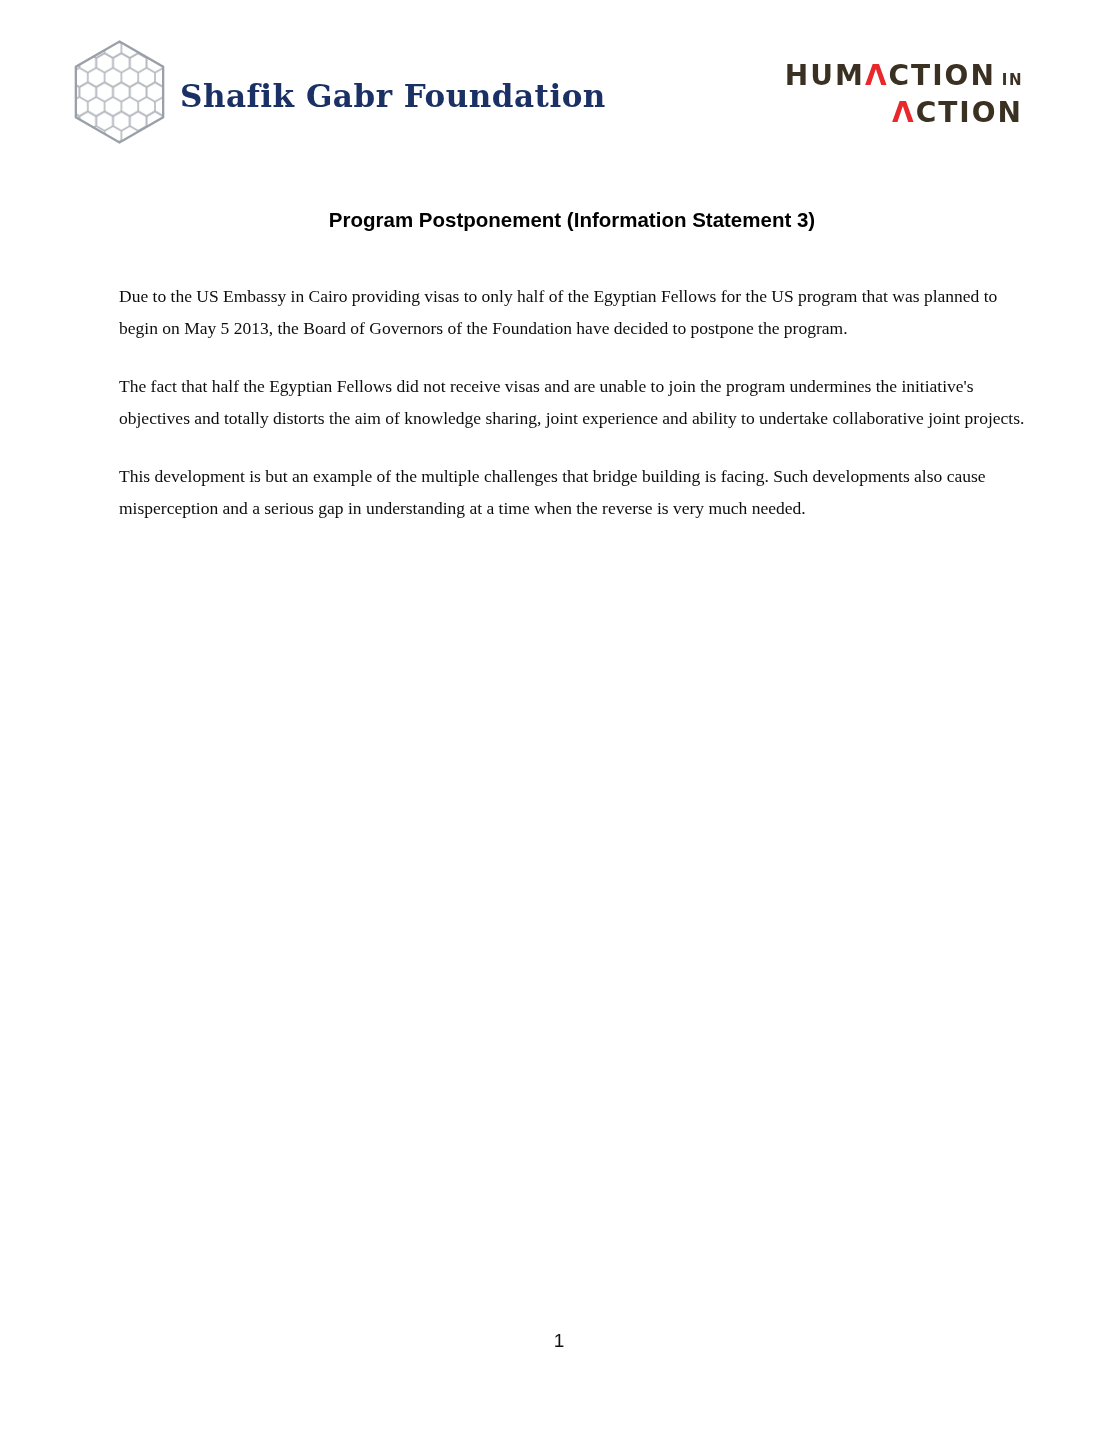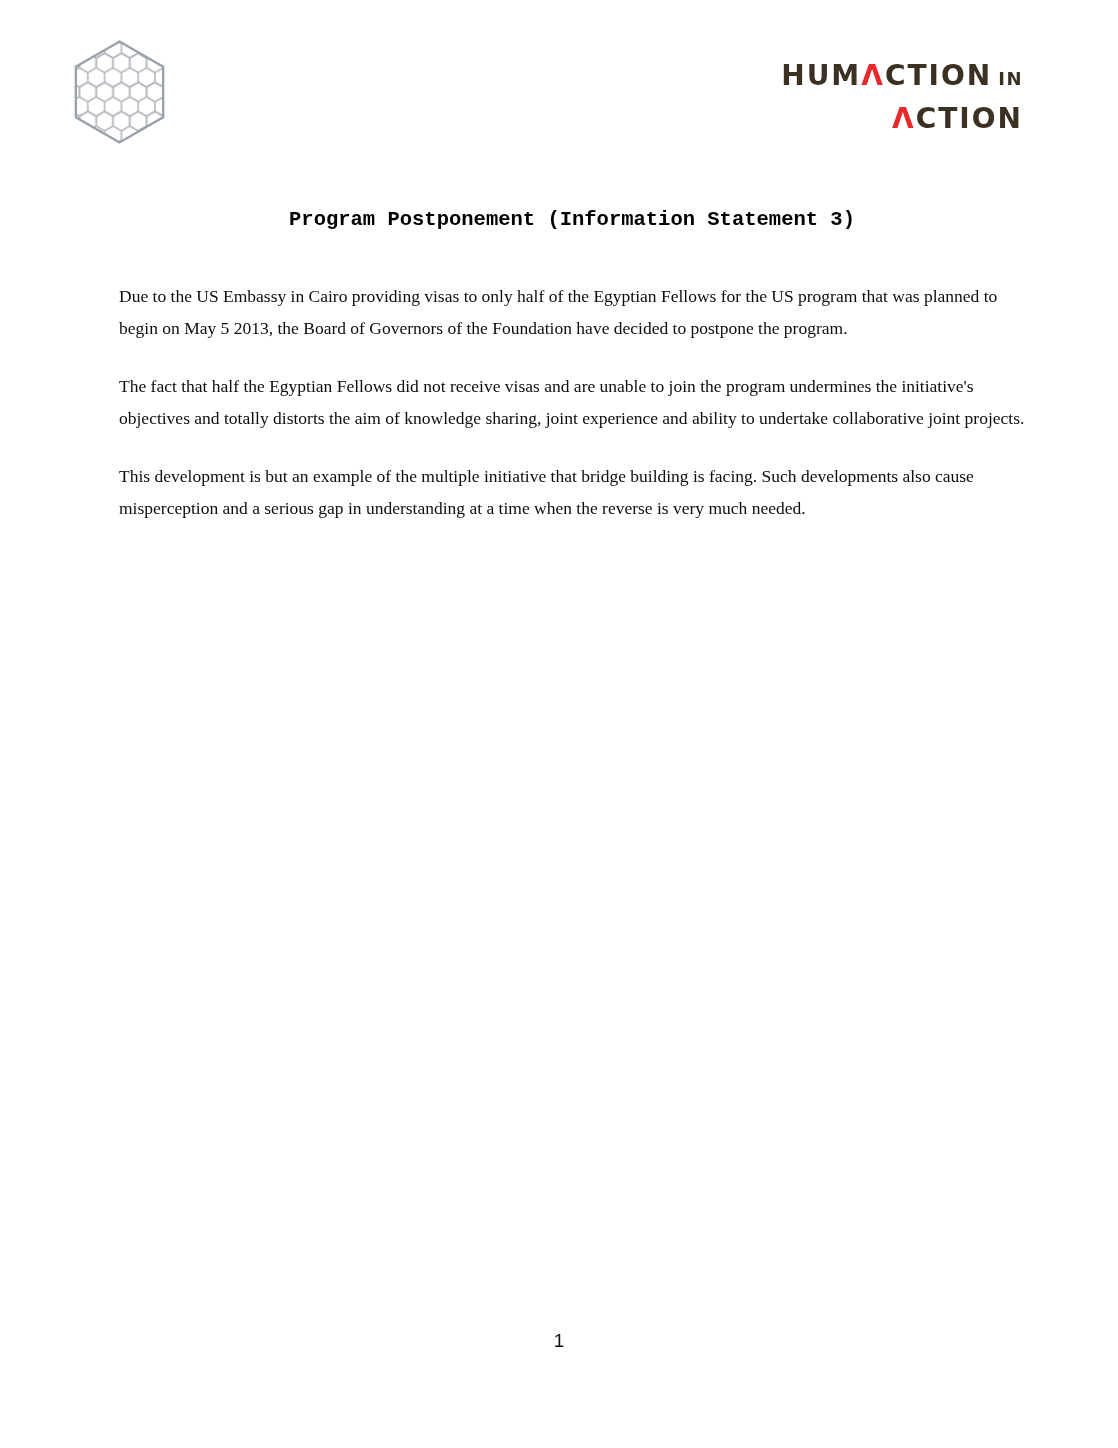--- a/index.html
+++ b/index.html
@@ -46,38 +46,38 @@
     line-height: 1;
   }
   .hia-line1 {
     font-size: 28px;
     letter-spacing: 2px;
     white-space: nowrap;
   }
   .hia-line2 {
     font-size: 28px;
     letter-spacing: 2px;
-    margin-top: 15px;
+    margin-top: 9px;
     white-space: nowrap;
   }
   .hia-red { color: #e8282b; }
   .hia-small {
-    font-size: 18px;
+    font-size: 15px;
     letter-spacing: 1.5px;
     margin-left: 6px;
   }
 
   
   .doc-title {
     position: absolute;
     left: 119px;
     width: 906px;
     top: 208px;
     text-align: center;
-    font-family: Liberation Mono, monospace;
+    font-family: Liberation Sans, sans-serif;
     font-weight: 700;
     font-size: 20.5px;
     color: #000000;
   }
   .doc-body {
     position: absolute;
     left: 119px;
     top: 280px;
     width: 906px;
     font-family: "Liberation Serif", serif;
@@ -119,33 +119,34 @@
         <clipPath id="hexclip">
           <polygon points="50,3 95,29 95,81 50,107 5,81 5,29"></polygon>
         </clipPath>
       </defs>
       <g clip-path="url(#hexclip)">
         <rect x="0" y="0" width="100" height="110" fill="url(#hexpat)"></rect>
       </g>
       <polygon points="50,3 95,29 95,81 50,107 5,81 5,29" fill="none" stroke="#9aa0a8" stroke-width="2.4"></polygon>
     </svg>
   </div>
+  <div class="sgf-wordmark">Shafik Gabr Foundation</div>
 
   <div class="hia-logo">
     <div class="hia-line1">
       <span>HUM</span><span class="hia-red">Λ</span><span>CTION</span><span class="hia-small">IN</span>
     </div>
     <div class="hia-line2">
       <span class="hia-red">Λ</span><span>CTION</span>
     </div>
   </div>
 
   <div class="doc-title">Program Postponement (Information Statement 3)</div>
 
   <div class="doc-body">
     <p>Due to the US Embassy in Cairo providing visas to only half of the Egyptian Fellows for the US program that was planned to begin on May 5 2013, the Board of Governors of the Foundation have decided to postpone the program.</p>
     <p>The fact that half the Egyptian Fellows did not receive visas and are unable to join the program undermines the initiative's objectives and totally distorts the aim of knowledge sharing, joint experience and ability to undertake collaborative joint projects.</p>
-    <p>This development is but an example of the multiple initiative that bridge building is facing. Such developments also cause misperception and a serious gap in understanding at a time when the reverse is very much needed.</p>
+    <p>This development is but an example of the multiple challenges that bridge building is facing. Such developments also cause misperception and a serious gap in understanding at a time when the reverse is very much needed.</p>
   </div>
 
   <div class="page-number">1</div>
 
 </div>
 
 </body></html>

